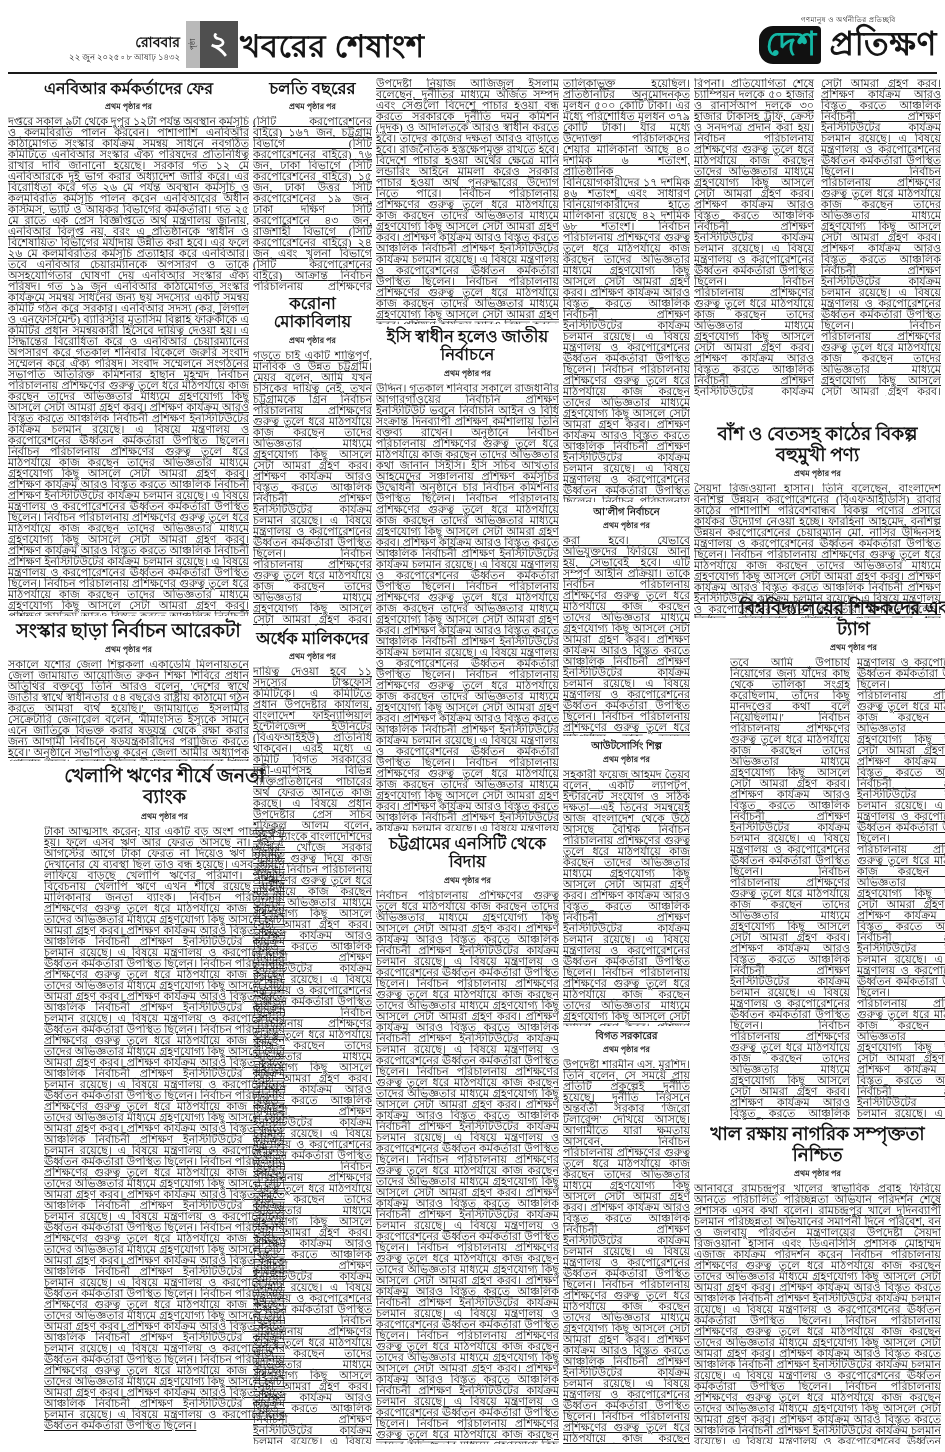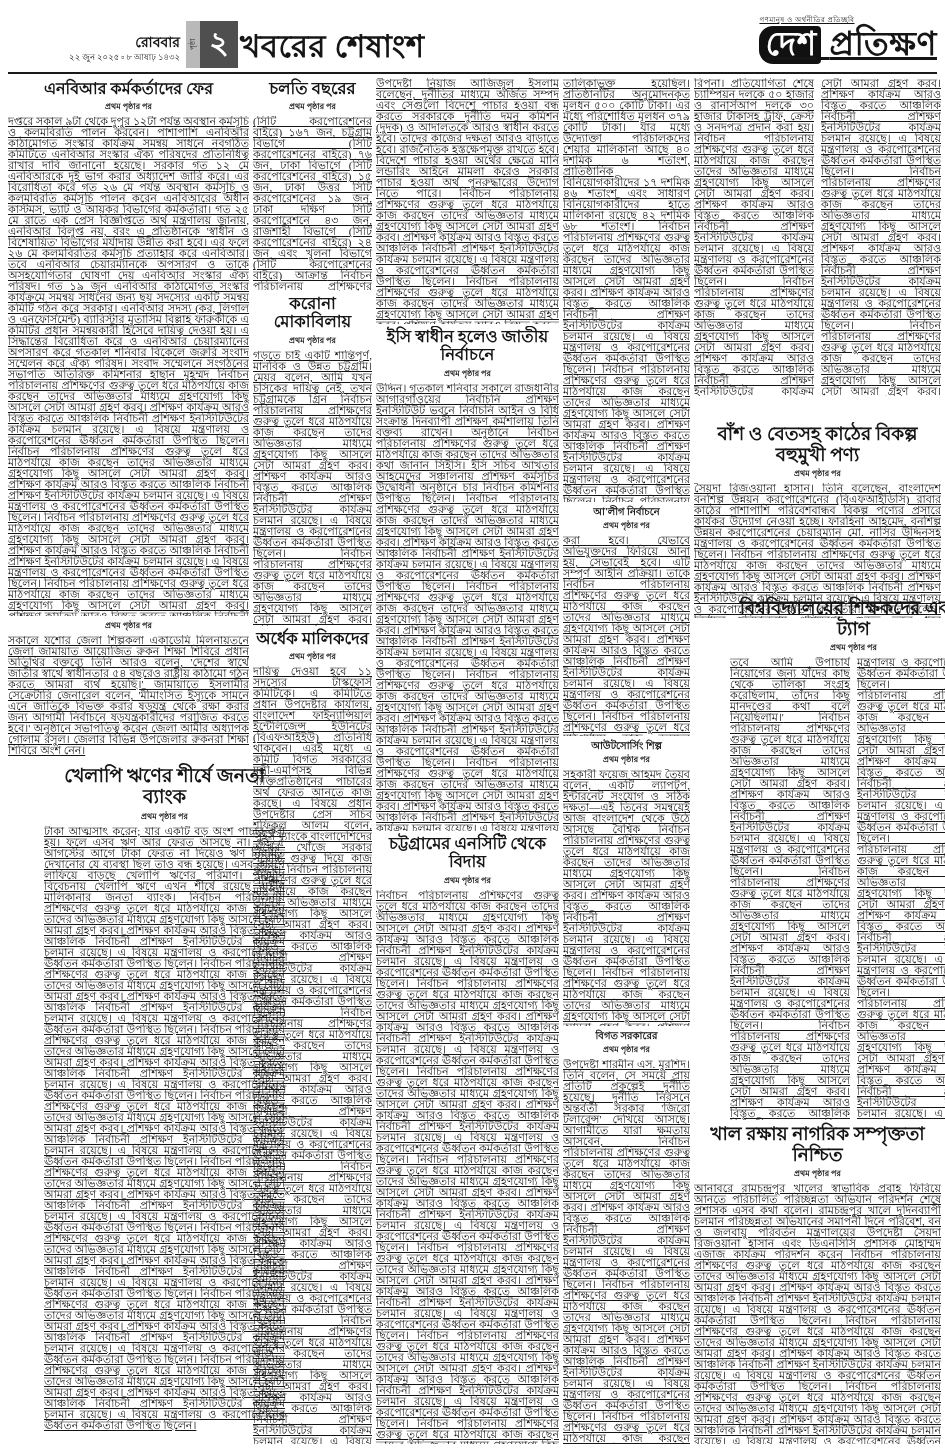--- a/index.html
+++ b/index.html
@@ -17,24 +17,24 @@
   .badge { position:absolute; left:186px; top:21px; height:47px; display:flex; }
   .badge .strip {
     width:14px; background:#b9b9b9; color:#222; display:flex; align-items:center; justify-content:center;
     font-size:7px; writing-mode:vertical-rl; transform:rotate(180deg);
   }
   .badge .num {
     width:38px; background:#4f4f4f; color:#ffffff; display:flex; align-items:center; justify-content:center;
     font-size:30px; font-weight:bold;
   }
   .section-title { position:absolute; left:240px; top:22px; font-size:31px; font-weight:bold; letter-spacing:0.5px; }
-  .logoblock { position:absolute; right:8px; top:14px; text-align:left;text-decoration:underline; }
+  .logoblock { position:absolute; right:8px; top:14px; text-align:center; }
   .tagline { font-size:7px; letter-spacing:0.5px; margin-bottom:1px; }
   .logotext { font-size:33px; font-weight:bold; line-height:1.05; letter-spacing:0.5px; }
-  .logotext .inv { background:#111; color:#ffffff; border-radius:14px 4px 4px 14px; padding:0 4px 2px 6px; }
+  .logotext .inv { background:#111; color:#14b8a6; border-radius:14px 4px 4px 14px; padding:0 4px 2px 6px; }
   .rule { position:absolute; left:8px; right:8px; top:72px; height:2px; background:#1a1a1a; }
   
   article { position:absolute; display:flex; flex-direction:column; overflow:hidden; }
   article h2 { text-align:center; font-weight:bold; line-height:1.12; padding:2px 0 1px; }
   .contd { text-align:center; font-size:8px; font-weight:bold; padding:1px 0 3px; }
   .body {
     flex:1 1 auto; overflow:hidden; text-align:justify; font-size:11px; line-height:11px;
     word-break:break-word;
     text-decoration:underline;
   }
@@ -81,20 +81,21 @@
     </div>
   </div>
   <div class="rule"></div>
 
   <article class="a1 h22">
     <h2>এনবিআর কর্মকর্তাদের ফের</h2>
     <div class="contd">প্রথম পৃষ্ঠার পর</div>
     <div class="body"><span>দপ্তরে সকাল ৯টা থেকে দুপুর ১২টা পর্যন্ত অবস্থান কর্মসূচি ও কলমবিরতি পালন করবেন। পাশাপাশি এনবিআর কাঠামোগত সংস্কার কার্যক্রম সমন্বয় সাধনে নবগঠিত কমিটিতে এনবিআর সংস্কার ঐক্য পরিষদের প্রতিনিধিত্ব রাখার দাবি জানানো হয়েছে। সরকার গত ১২ মে এনবিআরকে দুই ভাগ করার অধ্যাদেশ জারি করে। এর বিরোধিতা করে গত ২৬ মে পর্যন্ত অবস্থান কর্মসূচি ও কলমবিরতি কর্মসূচি পালন করেন এনবিআরের অধীন কাস্টমস, ভ্যাট ও আয়কর বিভাগের কর্মকর্তারা। গত ২৫ মে রাতে এক প্রেস বিজ্ঞপ্তিতে অর্থ মন্ত্রণালয় জানায়, এনবিআর বিলুপ্ত নয়, বরং এ প্রতিষ্ঠানকে 'স্বাধীন ও বিশেষায়িত' বিভাগের মর্যাদায় উন্নীত করা হবে। এর ফলে ২৬ মে কলমবিরতির কর্মসূচি প্রত্যাহার করে এনবিআর। তবে এনবিআর চেয়ারম্যানকে অপসারণ ও তাকে অসহযোগিতার ঘোষণা দেয় এনবিআর সংস্কার ঐক্য পরিষদ। গত ১৯ জুন এনবিআর কাঠামোগত সংস্কার কার্যক্রমে সমন্বয় সাধনের জন্য ছয় সদস্যের একটি সমন্বয় কমিটি গঠন করে সরকার। এনবিআর সদস্য (কর, লিগাল ও এনফোর্সমেন্ট) ব্যারিস্টার মুতাসিম বিল্লাহ ফারুকীকে এ কমিটির প্রধান সমন্বয়কারী হিসেবে দায়িত্ব দেওয়া হয়। এ সিদ্ধান্তের বিরোধিতা করে ও এনবিআর চেয়ারম্যানের অপসারণ করে গতকাল শনিবার বিকেলে জরুরি সংবাদ সম্মেলন করে ঐক্য পরিষদ। সংবাদ সম্মেলনে সংগঠনের সভাপতি অতিরিক্ত কমিশনার হাছান মুহম্মদ</span> <span>নির্বাচন পরিচালনায় প্রশিক্ষণের গুরুত্ব তুলে ধরে মাঠপর্যায়ে কাজ করছেন তাদের অভিজ্ঞতার মাধ্যমে গ্রহণযোগ্য কিছু আসলে সেটা আমরা গ্রহণ করব। প্রশিক্ষণ কার্যক্রম আরও বিস্তৃত করতে আঞ্চলিক নির্বাচনী প্রশিক্ষণ ইনস্টিটিউটের কার্যক্রম চলমান রয়েছে। এ বিষয়ে মন্ত্রণালয় ও করপোরেশনের ঊর্ধ্বতন কর্মকর্তারা উপস্থিত ছিলেন। নির্বাচন পরিচালনায় প্রশিক্ষণের গুরুত্ব তুলে ধরে মাঠপর্যায়ে কাজ করছেন তাদের অভিজ্ঞতার মাধ্যমে গ্রহণযোগ্য কিছু আসলে সেটা আমরা গ্রহণ করব। প্রশিক্ষণ কার্যক্রম আরও বিস্তৃত করতে আঞ্চলিক নির্বাচনী প্রশিক্ষণ ইনস্টিটিউটের কার্যক্রম চলমান রয়েছে। এ বিষয়ে মন্ত্রণালয় ও করপোরেশনের ঊর্ধ্বতন কর্মকর্তারা উপস্থিত ছিলেন। নির্বাচন পরিচালনায় প্রশিক্ষণের গুরুত্ব তুলে ধরে মাঠপর্যায়ে কাজ করছেন তাদের অভিজ্ঞতার মাধ্যমে গ্রহণযোগ্য কিছু আসলে সেটা আমরা গ্রহণ করব। প্রশিক্ষণ কার্যক্রম আরও বিস্তৃত করতে আঞ্চলিক নির্বাচনী প্রশিক্ষণ ইনস্টিটিউটের কার্যক্রম চলমান রয়েছে। এ বিষয়ে মন্ত্রণালয় ও করপোরেশনের ঊর্ধ্বতন কর্মকর্তারা উপস্থিত ছিলেন। নির্বাচন পরিচালনায় প্রশিক্ষণের গুরুত্ব তুলে ধরে মাঠপর্যায়ে কাজ করছেন তাদের অভিজ্ঞতার মাধ্যমে গ্রহণযোগ্য কিছু আসলে সেটা আমরা গ্রহণ করব। প্রশিক্ষণ কার্যক্রম আরও বিস্তৃত করতে আঞ্চলিক নির্বাচনী প্রশিক্ষণ ইনস্টিটিউটের কার্যক্রম চলমান রয়েছে। এ বিষয়ে মন্ত্রণালয় ও করপোরেশনের ঊর্ধ্বতন কর্মকর্তারা উপস্থিত ছিলেন।</span></div>
   </article>
   <article class="a2 h20">
+    <h2>সংস্কার ছাড়া নির্বাচন আরেকটা</h2>
     <div class="contd">প্রথম পৃষ্ঠার পর</div>
     <div class="body"><span>সকালে যশোর জেলা শিল্পকলা একাডেমি মিলনায়তনে জেলা জামায়াত আয়োজিত রুকন শিক্ষা শিবিরে প্রধান অতিথির বক্তব্যে তিনি আরও বলেন, 'দেশের স্বার্থে জাতীর স্বার্থে স্বাধীনতার ৫৪ বছরেও রাষ্ট্রীয় কাঠামো গঠন করতে আমরা ব্যর্থ হয়েছি।' জামায়াতে ইসলামীর সেক্রেটারি জেনারেল বলেন, 'মীমাংসিত ইস্যুকে সামনে এনে জাতিকে বিভক্ত করার ষড়যন্ত্র থেকে রক্ষা করার জন্য আগামী নির্বাচনে ষড়যন্ত্রকারীদের পরাজিত করতে হবে।' অনুষ্ঠানে সভাপতিত্ব করেন জেলা আমীর অধ্যাপক গোলাম রসুল। জেলার বিভিন্ন উপজেলার রুকনরা শিক্ষা শিবিরে অংশ নেন।</span></div>
   </article>
   <article class="a3 h20">
     <h2>খেলাপি ঋণের শীর্ষে জনতা ব্যাংক</h2>
     <div class="contd">প্রথম পৃষ্ঠার পর</div>
     <div class="body"><span>টাকা আত্মসাৎ করেন; যার একটি বড় অংশ পাচার করা হয়। ফলে এসব ঋণ আর ফেরত আসছে না। গত ৫ আগস্টের আগে টাকা ফেরত না দিয়েও ঋণ নিয়মিত দেখানোর যে ব্যবস্থা ছিল তাও বন্ধ হয়েছে। এসব কারণে লাফিয়ে বাড়ছে খেলাপি ঋণের পরিমাণ। পরিমাণ বিবেচনায় খেলাপি ঋণে এখন শীর্ষে রয়েছে রাষ্ট্রীয় মালিকানার জনতা ব্যাংক।</span> <span>নির্বাচন পরিচালনায় প্রশিক্ষণের গুরুত্ব তুলে ধরে মাঠপর্যায়ে কাজ করছেন তাদের অভিজ্ঞতার মাধ্যমে গ্রহণযোগ্য কিছু আসলে সেটা আমরা গ্রহণ করব। প্রশিক্ষণ কার্যক্রম আরও বিস্তৃত করতে আঞ্চলিক নির্বাচনী প্রশিক্ষণ ইনস্টিটিউটের কার্যক্রম চলমান রয়েছে। এ বিষয়ে মন্ত্রণালয় ও করপোরেশনের ঊর্ধ্বতন কর্মকর্তারা উপস্থিত ছিলেন। নির্বাচন পরিচালনায় প্রশিক্ষণের গুরুত্ব তুলে ধরে মাঠপর্যায়ে কাজ করছেন তাদের অভিজ্ঞতার মাধ্যমে গ্রহণযোগ্য কিছু আসলে সেটা আমরা গ্রহণ করব। প্রশিক্ষণ কার্যক্রম আরও বিস্তৃত করতে আঞ্চলিক নির্বাচনী প্রশিক্ষণ ইনস্টিটিউটের কার্যক্রম চলমান রয়েছে। এ বিষয়ে মন্ত্রণালয় ও করপোরেশনের ঊর্ধ্বতন কর্মকর্তারা উপস্থিত ছিলেন। নির্বাচন পরিচালনায় প্রশিক্ষণের গুরুত্ব তুলে ধরে মাঠপর্যায়ে কাজ করছেন তাদের অভিজ্ঞতার মাধ্যমে গ্রহণযোগ্য কিছু আসলে সেটা আমরা গ্রহণ করব। প্রশিক্ষণ কার্যক্রম আরও বিস্তৃত করতে আঞ্চলিক নির্বাচনী প্রশিক্ষণ ইনস্টিটিউটের কার্যক্রম চলমান রয়েছে। এ বিষয়ে মন্ত্রণালয় ও করপোরেশনের ঊর্ধ্বতন কর্মকর্তারা উপস্থিত ছিলেন। নির্বাচন পরিচালনায় প্রশিক্ষণের গুরুত্ব তুলে ধরে মাঠপর্যায়ে কাজ করছেন তাদের অভিজ্ঞতার মাধ্যমে গ্রহণযোগ্য কিছু আসলে সেটা আমরা গ্রহণ করব। প্রশিক্ষণ কার্যক্রম আরও বিস্তৃত করতে আঞ্চলিক নির্বাচনী প্রশিক্ষণ ইনস্টিটিউটের কার্যক্রম চলমান রয়েছে। এ বিষয়ে মন্ত্রণালয় ও করপোরেশনের ঊর্ধ্বতন কর্মকর্তারা উপস্থিত ছিলেন। নির্বাচন পরিচালনায় প্রশিক্ষণের গুরুত্ব তুলে ধরে মাঠপর্যায়ে কাজ করছেন তাদের অভিজ্ঞতার মাধ্যমে গ্রহণযোগ্য কিছু আসলে সেটা আমরা গ্রহণ করব। প্রশিক্ষণ কার্যক্রম আরও বিস্তৃত করতে আঞ্চলিক নির্বাচনী প্রশিক্ষণ ইনস্টিটিউটের কার্যক্রম চলমান রয়েছে। এ বিষয়ে মন্ত্রণালয় ও করপোরেশনের ঊর্ধ্বতন কর্মকর্তারা উপস্থিত ছিলেন। নির্বাচন পরিচালনায় প্রশিক্ষণের গুরুত্ব তুলে ধরে মাঠপর্যায়ে কাজ করছেন তাদের অভিজ্ঞতার মাধ্যমে গ্রহণযোগ্য কিছু আসলে সেটা আমরা গ্রহণ করব। প্রশিক্ষণ কার্যক্রম আরও বিস্তৃত করতে আঞ্চলিক নির্বাচনী প্রশিক্ষণ ইনস্টিটিউটের কার্যক্রম চলমান রয়েছে। এ বিষয়ে মন্ত্রণালয় ও করপোরেশনের ঊর্ধ্বতন কর্মকর্তারা উপস্থিত ছিলেন। নির্বাচন পরিচালনায় প্রশিক্ষণের গুরুত্ব তুলে ধরে মাঠপর্যায়ে কাজ করছেন তাদের অভিজ্ঞতার মাধ্যমে গ্রহণযোগ্য কিছু আসলে সেটা আমরা গ্রহণ করব। প্রশিক্ষণ কার্যক্রম আরও বিস্তৃত করতে আঞ্চলিক নির্বাচনী প্রশিক্ষণ ইনস্টিটিউটের কার্যক্রম চলমান রয়েছে। এ বিষয়ে মন্ত্রণালয় ও করপোরেশনের ঊর্ধ্বতন কর্মকর্তারা উপস্থিত ছিলেন। নির্বাচন পরিচালনায় প্রশিক্ষণের গুরুত্ব তুলে ধরে মাঠপর্যায়ে কাজ করছেন তাদের অভিজ্ঞতার মাধ্যমে গ্রহণযোগ্য কিছু আসলে সেটা আমরা গ্রহণ করব। প্রশিক্ষণ কার্যক্রম আরও বিস্তৃত করতে আঞ্চলিক নির্বাচনী প্রশিক্ষণ ইনস্টিটিউটের কার্যক্রম চলমান রয়েছে। এ বিষয়ে মন্ত্রণালয় ও করপোরেশনের ঊর্ধ্বতন কর্মকর্তারা উপস্থিত ছিলেন।</span></div>
   </article>
 
   <article class="b1 h17">

